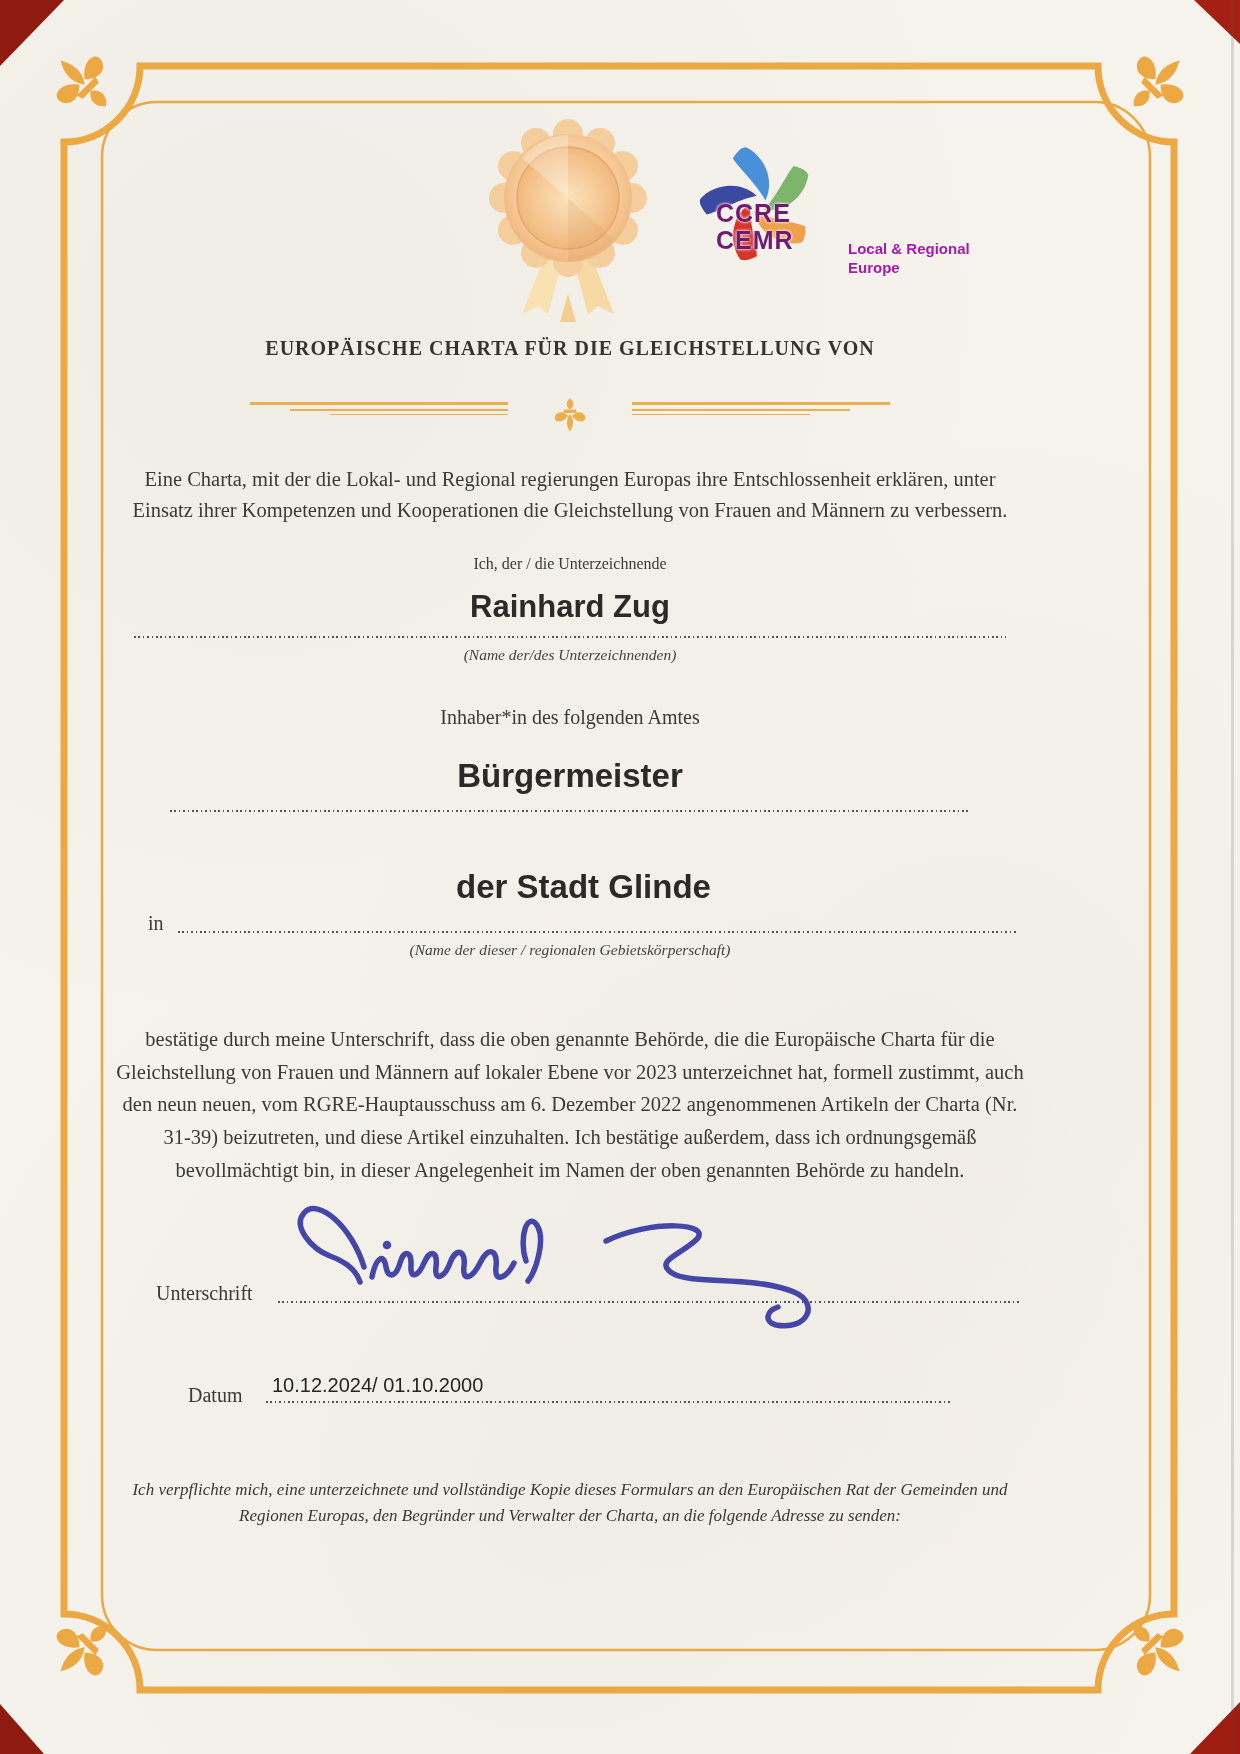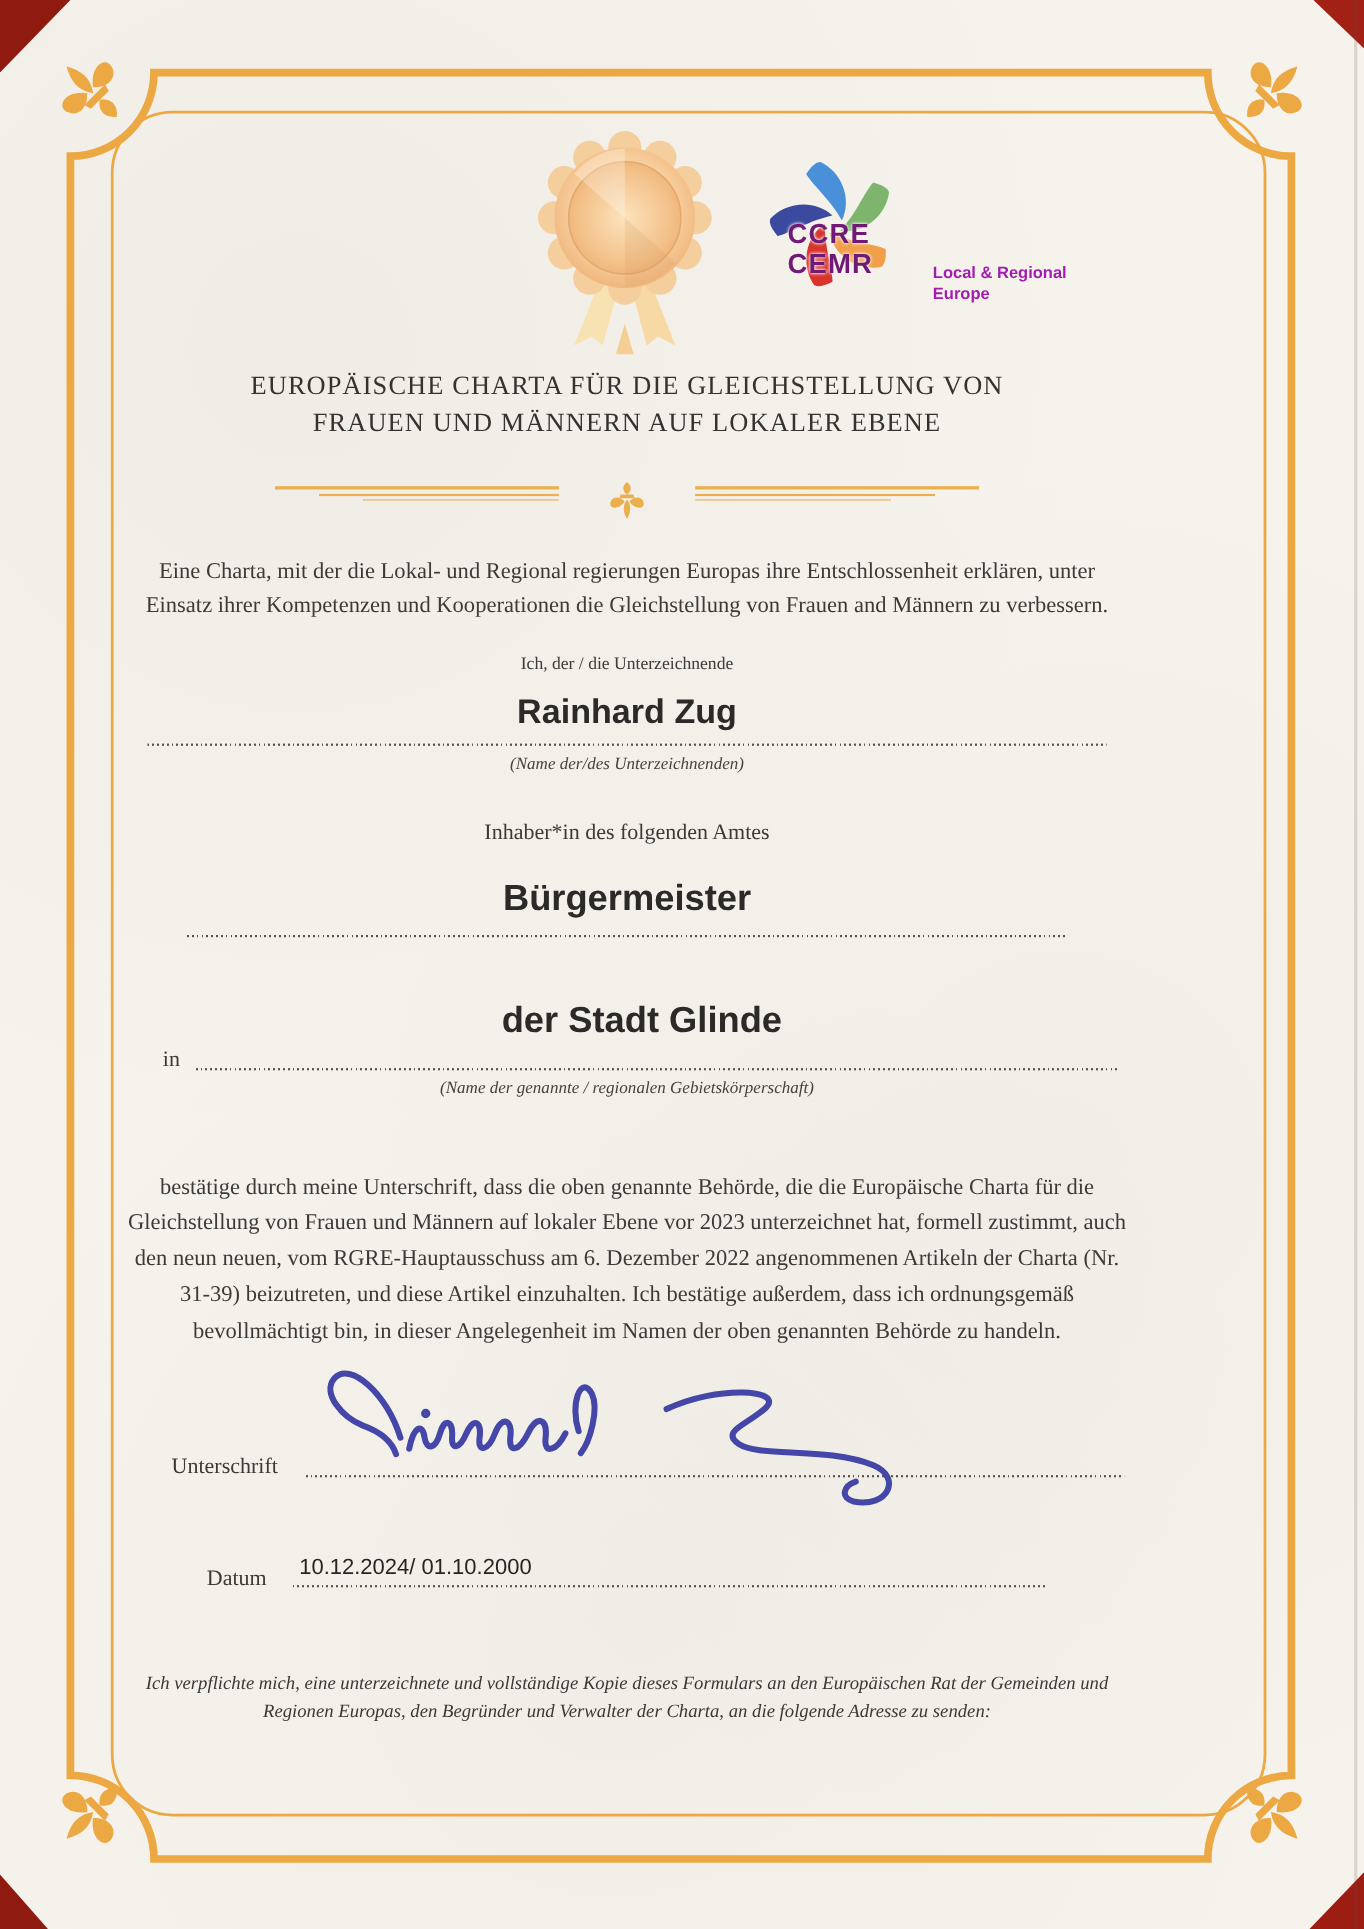--- a/index.html
+++ b/index.html
@@ -36,21 +36,21 @@
   .equality-text { font-family:"Liberation Sans", sans-serif; font-weight:bold; font-size:29px; line-height:1.02; color:#2e2d2b; padding-top:18px; letter-spacing:0.2px; }
   .equality-text .light { font-weight:normal; }
   .medal-wrap { position:absolute; left:388px; top:-4px; }
   .cemr-logo { position:absolute; left:580px; top:0; width:360px; height:198px; }
   .cemr-star { position:absolute; left:0; top:0; }
   .cemr-acronym { position:absolute; left:36px; top:78px; font-family:"Liberation Sans", sans-serif; font-weight:bold; font-size:25px; line-height:1.06; color:#701a75; letter-spacing:1px; text-shadow:0 0 3px #f6f3ed,0 0 3px #f6f3ed; }
   .cemr-tagline { position:absolute; left:168px; top:118px; font-family:"Liberation Sans", sans-serif; font-weight:bold; font-size:15px; line-height:1.25; color:#a21caf; }
 
   
   .title-block { margin-top:14px; text-align:center; color:#353330; }
-  .title-line { font-size:24px; letter-spacing:1px; font-weight:400; line-height:1.42;text-align:center; }
+  .title-line { font-size:20px; letter-spacing:1px; font-weight:700; line-height:1.42;text-align:center; }
 
   
   .divider { margin:30px auto 0; width:640px; height:46px; position:relative; }
   .div-lines { position:absolute; top:10px; width:258px; }
   .div-lines .l1 { height:3px; background:#ecaf4e; }
   .div-lines .l2 { height:2px; background:#ecaf4e; margin-top:4px; }
   .div-lines .l3 { height:1px; background:#ecaf4e; margin-top:3px; }
   .div-left { left:0; }
   .div-right { right:0; }
   .div-left .l2 { margin-left:40px; } .div-left .l3 { margin-left:80px; }
@@ -189,21 +189,20 @@
       </div>
       <div class="cemr-tagline">
         <div>Local &amp; Regional</div>
         <div>Europe</div>
       </div>
     </div>
   </div>
 
   <div class="title-block">
     <div class="title-line">EUROPÄISCHE CHARTA FÜR DIE GLEICHSTELLUNG VON</div>
-    <div class="title-line">FRAUEN UND MÄNNERN AUF LOKALER EBENE</div>
   </div>
 
   <div class="divider">
     <div class="div-lines div-left">
         <div class="l1"></div>
         <div class="l2"></div>
         <div class="l3"></div>
       </div>
     <div class="div-ornament">
       <svg width="44" height="44" viewBox="-40 -40 80 80">
@@ -226,21 +225,21 @@
 
   <div class="office-lead">Inhaber*in des folgenden Amtes</div>
   <div class="value-big office-value">Bürgermeister</div>
   <div class="dotline office-line"></div>
 
   <div class="value-big muni-value">der Stadt Glinde</div>
   <div class="in-row">
     <span class="in-label">in</span>
     <div class="dotline"></div>
   </div>
-  <div class="caption">(Name der genannte / regionalen Gebietskörperschaft)</div>
+  <div class="caption">(Name der dieser / regionalen Gebietskörperschaft)</div>
 
   <p class="declaration">bestätige durch meine Unterschrift, dass die oben genannte Behörde, die die Europäische Charta für die Gleichstellung von Frauen und Männern auf lokaler Ebene vor 2023 unterzeichnet hat, formell zustimmt, auch den neun neuen, vom RGRE-Hauptausschuss am 6. Dezember 2022 angenommenen Artikeln der Charta (Nr. 31-39) beizutreten, und diese Artikel einzuhalten. Ich bestätige außerdem, dass ich ordnungsgemäß bevollmächtigt bin, in dieser Angelegenheit im Namen der oben genannten Behörde zu handeln.</p>
 
   <div class="sig-row">
     <span class="sig-label">Unterschrift</span>
     <div class="dotline sig-line"></div>
     <svg class="sig-ink" width="560" height="150" viewBox="0 0 560 150">
       <g fill="none" stroke="#4446A8" stroke-width="5.5" stroke-linecap="round" stroke-linejoin="round">
         <path d="M96,88 C84,48 50,18 36,34 C24,48 44,70 62,77 C76,82 88,90 92,103"></path>
         <path d="M104,98 C108,78 116,74 118,88 C120,100 128,98 132,84 C136,70 144,72 143,87 C142,100 150,98 156,84 C162,70 170,72 168,88 C166,102 176,100 182,84 C188,68 198,71 196,87 C194,103 204,100 212,84 C220,67 230,70 228,88 C226,104 238,100 246,84"></path>

